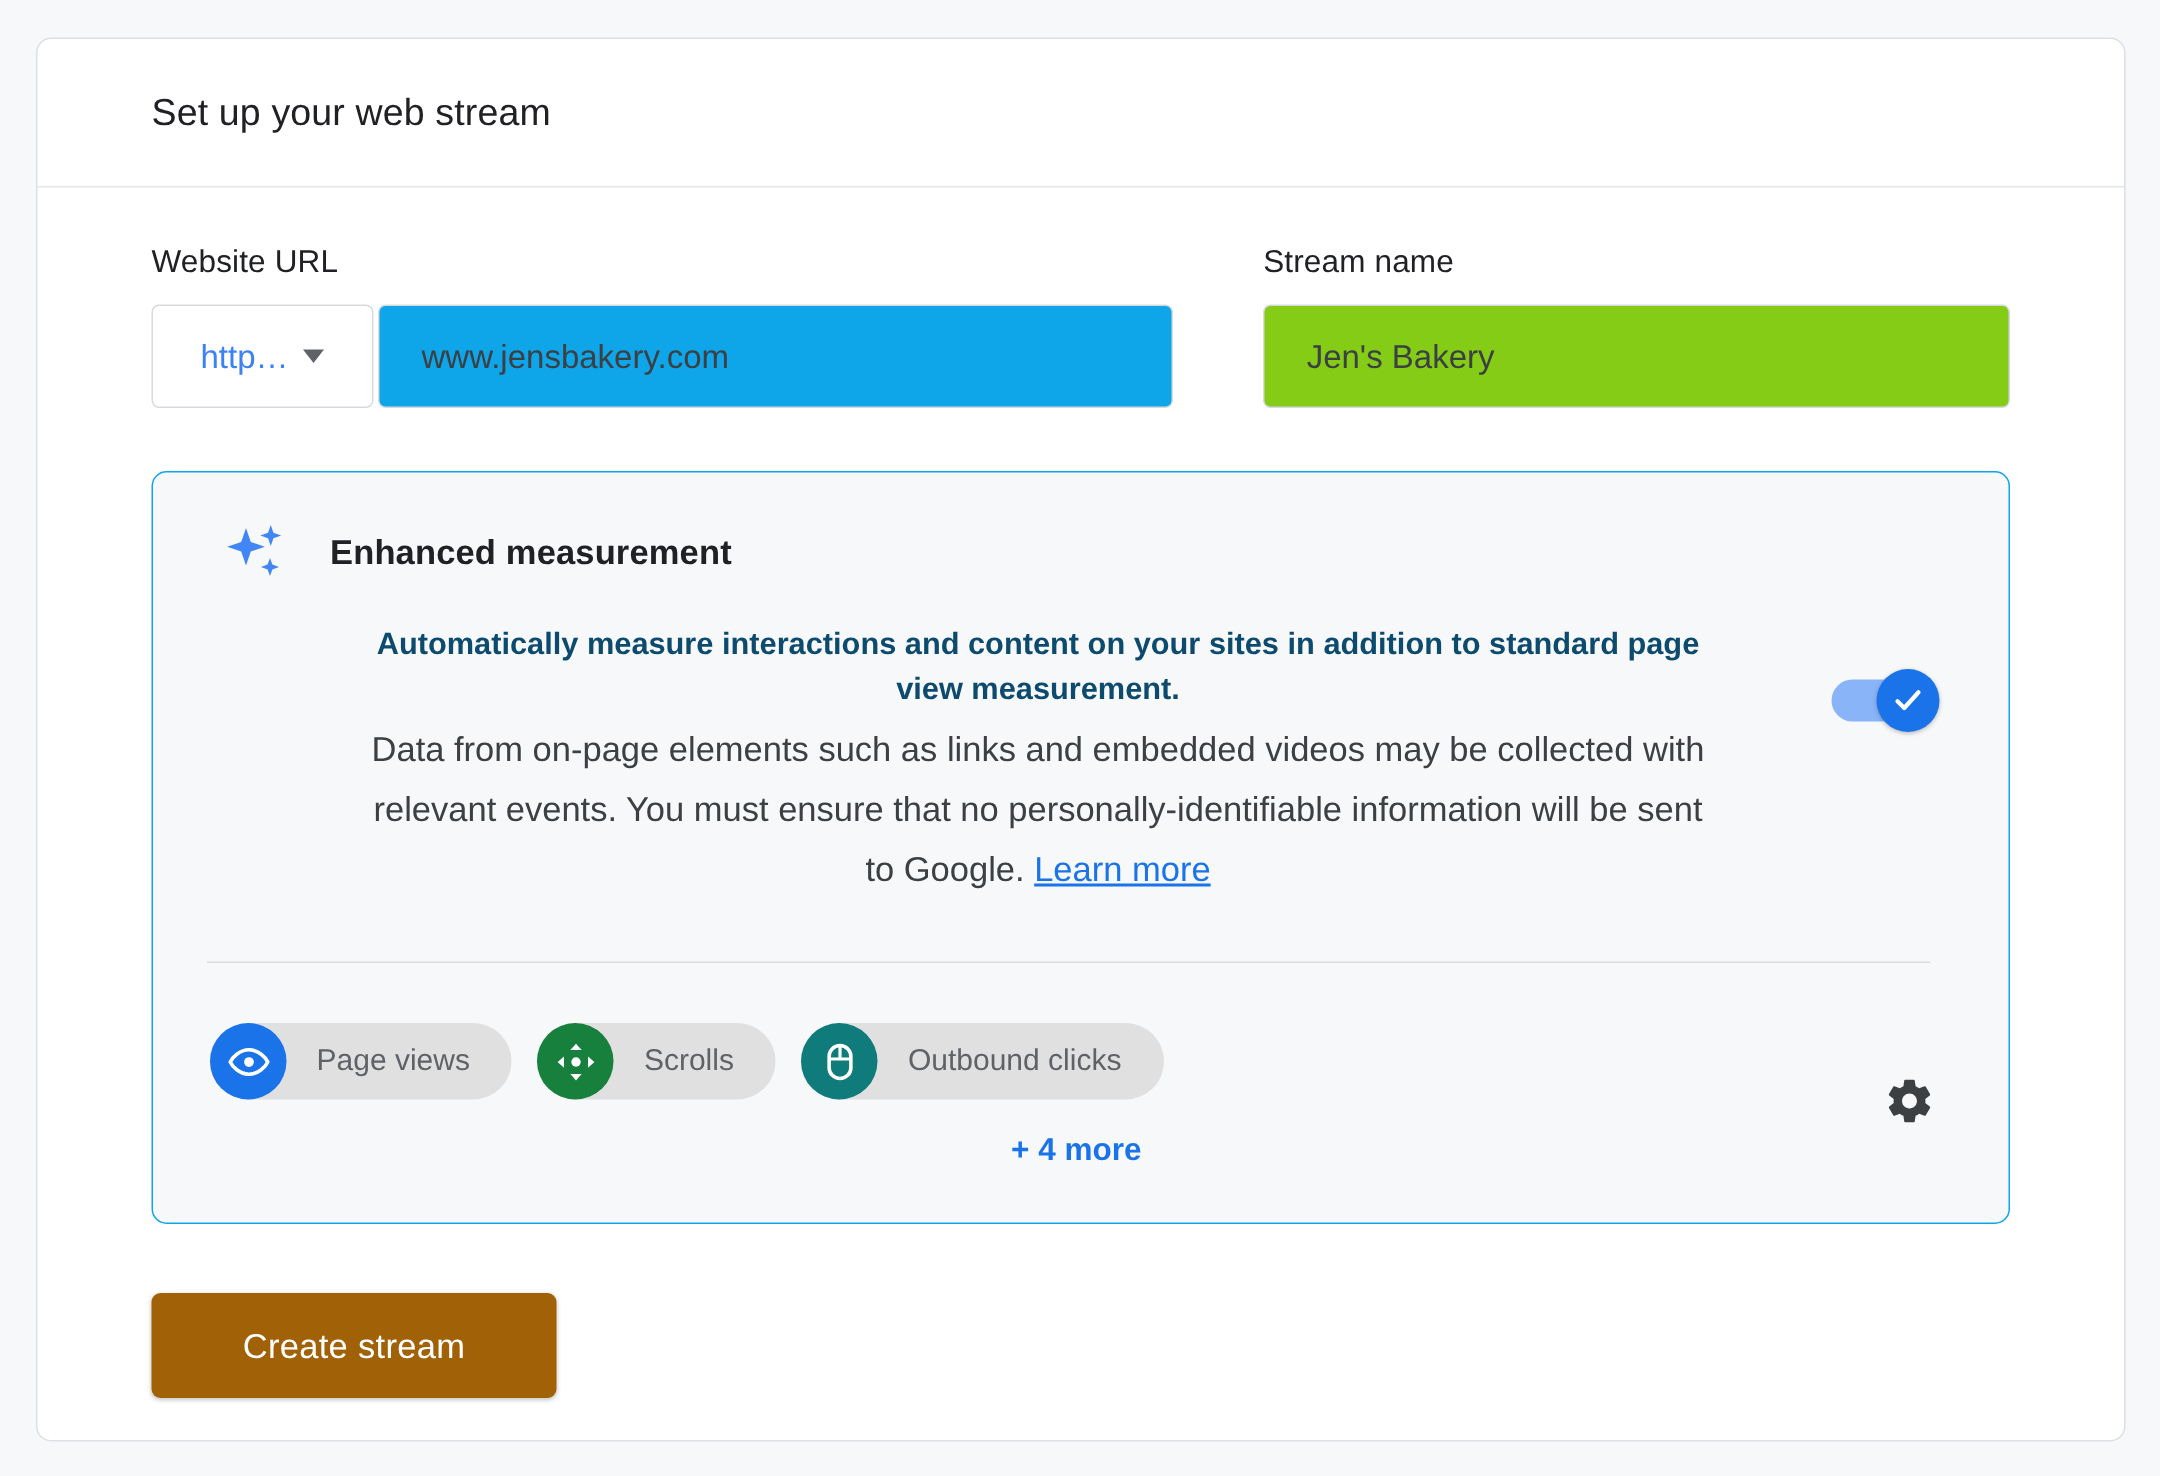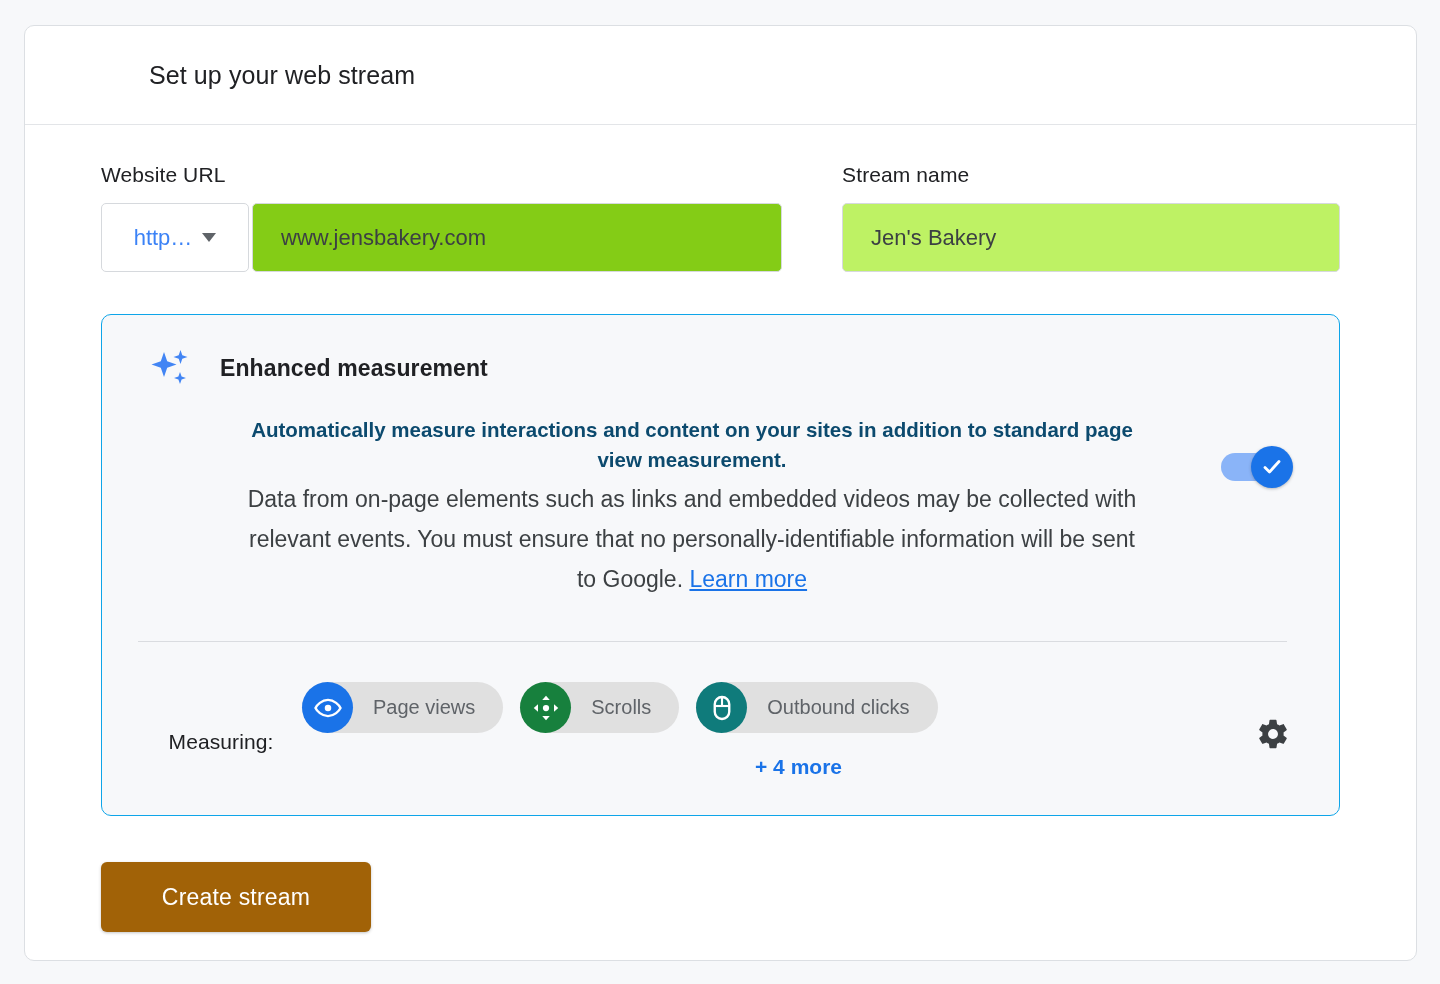--- a/index.html
+++ b/index.html
@@ -32,21 +32,20 @@
     height: 99px;
     border-bottom: 1px solid #e3e5e8;
     display: flex;
     align-items: center;
     padding-left: 76px;
   }
   .card-title {
     font-size: 25px;
     color: #202124;
     letter-spacing: 0.1px;
-    margin-left: 48px;
   }
 
   .card-body {
     padding: 0 76px;
   }
 
   
   .form-row {
     display: flex;
     padding-top: 38px;
@@ -84,33 +83,33 @@
     border-right: 7px solid transparent;
     border-top: 9px solid #5f6368;
   }
 
   .url-input {
     flex: 1;
     height: 69px;
     margin-left: 3px;
     border: 1px solid #d6d9dd;
     border-radius: 5px;
-    background: #84cc16;
+    background: #0ea5e9;
     font-size: 22px;
     color: #3c4043;
     padding: 0 28px;
     font-family: "Liberation Sans", sans-serif;
     outline: none;
   }
   .name-input {
     width: 100%;
     height: 69px;
     border: 1px solid #d6d9dd;
     border-radius: 5px;
-    background: #bef264;
+    background: #84cc16;
     font-size: 22px;
     color: #3c4043;
     padding: 0 28px;
     font-family: "Liberation Sans", sans-serif;
     outline: none;
   }
 
   
   .em-panel {
     position: relative;
@@ -333,21 +332,20 @@
           <div class="toggle-knob">
             <svg width="24" height="24" viewBox="0 0 24 24" xmlns="http://www.w3.org/2000/svg">
               <path d="M5 12.5 L9.5 17 L19 6.5" fill="none" stroke="#ffffff" stroke-width="2.8" stroke-linecap="round" stroke-linejoin="round"></path>
             </svg>
           </div>
         </div>
 
         <div class="em-divider"></div>
 
         <div class="measuring-row">
-          <div class="measuring-label">Measuring:</div>
 
           <div class="chips-area">
             <div class="chips">
 
               <div class="chip">
                 <span class="chip-icon" style="background:#1a73e8">
                   <svg width="30" height="30" viewBox="0 0 24 24" xmlns="http://www.w3.org/2000/svg">
                     <path d="M12 5.5c-5 0-9 4.2-10 6.5 1 2.3 5 6.5 10 6.5s9-4.2 10-6.5c-1-2.3-5-6.5-10-6.5z" fill="none" stroke="#ffffff" stroke-width="1.9"></path>
                     <circle cx="12" cy="12" r="2.6" fill="#ffffff"></circle>
                   </svg>

